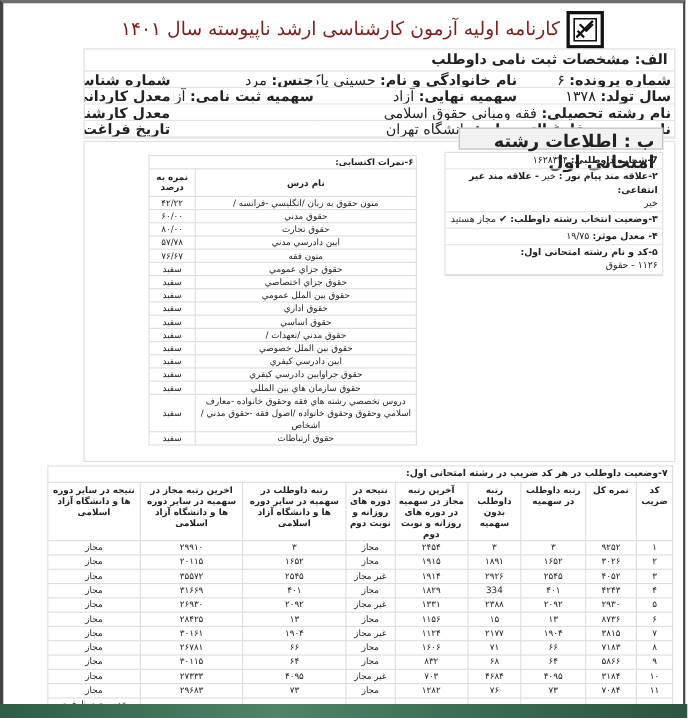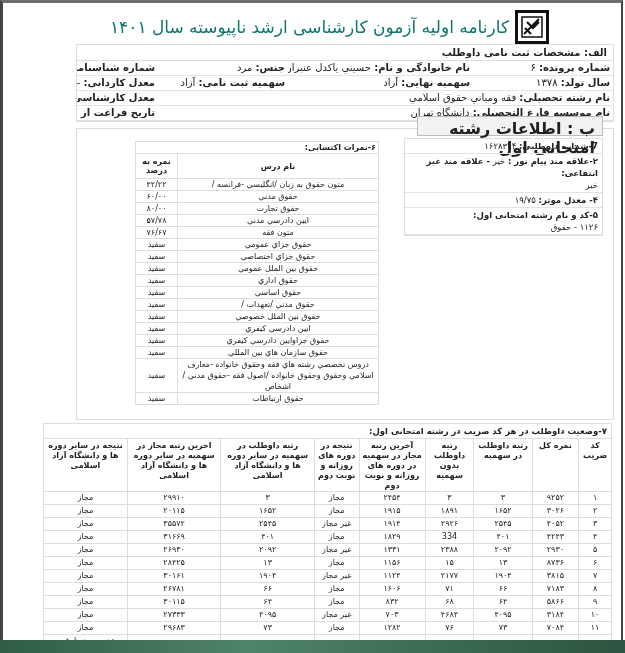--- a/index.html
+++ b/index.html
@@ -21,25 +21,25 @@
   }
   .header {
     position: absolute; top: 7px; right: 72px; height: 34px;
     display: flex; align-items: center; direction: rtl;
   }
   .logo {
     width: 34px; height: 34px; border: 3px solid #111; box-sizing: border-box;
     margin-left: 6px; display: flex; align-items: center; justify-content: center;
   }
   .title {
-    font-size: 17px; color: #0f766e; white-space: nowrap;
+    font-size: 17px; color: #7f1d1d; white-space: nowrap;
   }
   .section-a {
     position: absolute; top: 41px; left: 73px; width: 536px;
-    border: 1px solid #ddd; direction: rtl; font-size: 10px;
+    border: 1px solid #ddd; direction: rtl; font-size: 13px;
   }
   .section-a .cap { font-weight: bold; padding: 2px 6px; border-bottom: 1px solid #ddd; }
   .grid-a { display: grid; grid-template-columns: 140px 185px 130px 1fr; }
   .grid-a > div { padding: 1px 3px; height: 12px; border-bottom: 1px solid #e3e3e3; white-space: nowrap; overflow: hidden; }
   .grid-a .b { font-weight: bold; }
   .grid-a .wide2 { grid-column: span 2; }
   .section-b-title {
     position: absolute; top: 113px; right: 18px; width: 186px; height: 20px;
     border: 1px solid #bbb; background: #f2f2f2; direction: rtl;
     font-size: 16px; font-weight: bold; padding: 2px 7px; box-sizing: border-box;
@@ -110,20 +110,21 @@
       <div><span class="b">تاریخ فراغت از تحصیل:</span> </div>
     </div>
   </div>
 
   <div class="section-b"></div>
   <div class="section-b-title">ب : اطلاعات رشته امتحانی اول</div>
 
   <div class="info-box">
     <div><span class="b">7-شماره داوطلبی:</span> <span>۱۶۲۸۳۴۴</span></div>
     <div><span class="b">۲-علاقه مند پیام نور :</span> <span>خیر</span> <span class="b">- علاقه مند غیر انتفاعی:</span><br><span>خیر</span></div>
+    <div><span class="b">۳-وضعیت انتخاب رشته داوطلب:</span> <span class="check">✔</span> <span>مجاز هستید</span></div>
     <div><span class="b">۴- معدل موثر:</span> <span>۱۹/۷۵</span></div>
     <div><span class="b">۵-کد و نام رشته امتحانی اول:</span><br><span>۱۱۲۶ - حقوق</span></div>
   </div>
 
   <div class="scores">
     <div class="cap">۶-نمرات اکتسابی:</div>
     <table>
       <thead>
         <tr>
           <th>نام درس</th>

